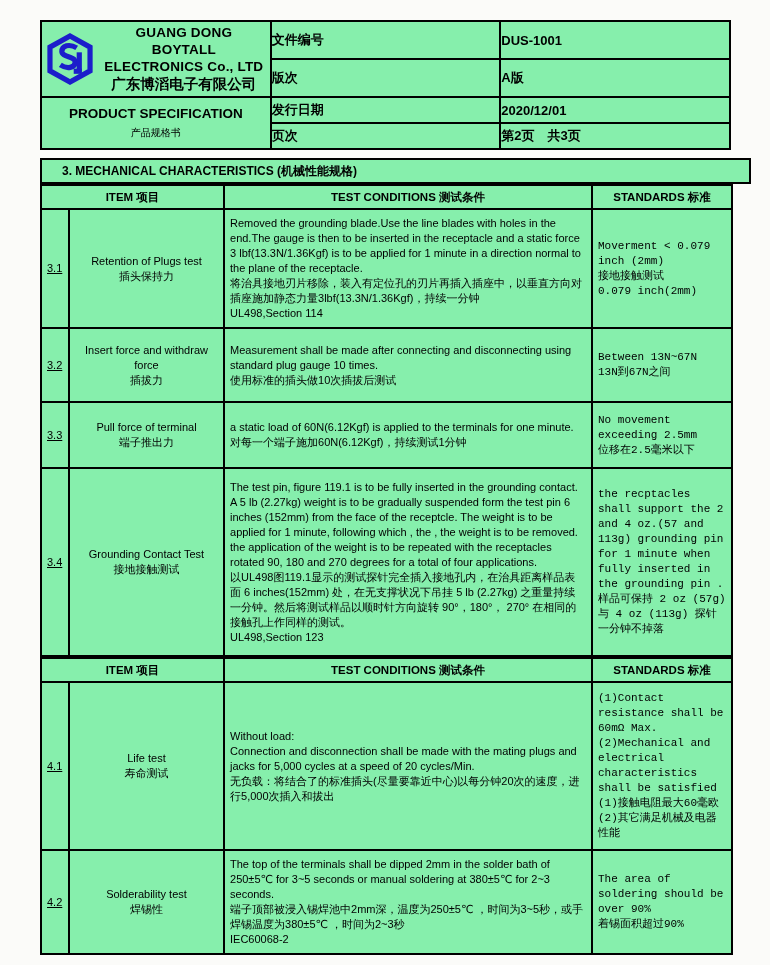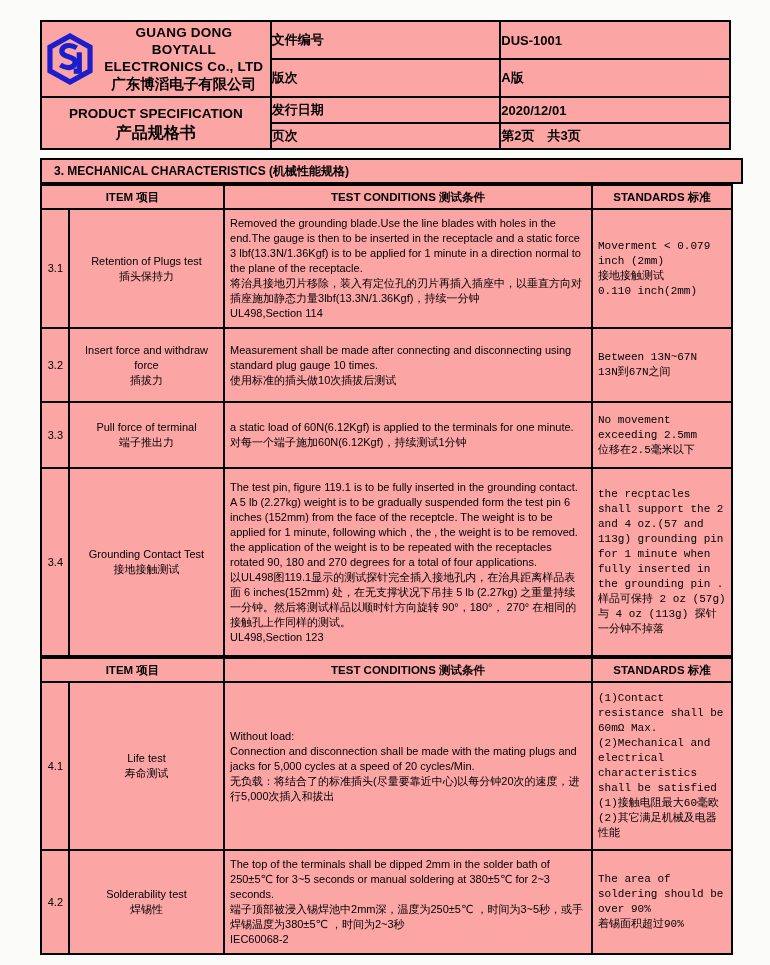--- a/index.html
+++ b/index.html
@@ -15,55 +15,55 @@
   .header-table { border-collapse:collapse; table-layout:fixed; width:691px; }
   .header-table td { border:2px solid #000; padding:0; height:24px; }
   .company-cell { vertical-align:middle; }
   .company-inner { display:flex; align-items:center; gap:8px; padding:2px 4px; }
   .logo { flex:0 0 auto; width:48px; height:52px; display:flex; align-items:center; justify-content:center; }
   .company-names { flex:1; text-align:center; }
   .company-en { font-weight:bold; font-size:13.5px; line-height:17px; letter-spacing:0.2px; }
   .company-cn { font-weight:bold; font-size:14.5px; line-height:19px; }
   .product-cell { text-align:center; vertical-align:middle; }
   .product-en { font-weight:bold; font-size:13.5px; line-height:18px; }
-  .product-cn { font-weight:bold; font-size:16px; line-height:19px; }
+  .product-cn { font-weight:normal; font-size:10px; line-height:19px; }
   .label-cell, .value-cell { text-align:left; vertical-align:middle; font-weight:bold; font-size:13px;border-radius:12px; }
 
   
   #sections .section-block:first-child { margin-top:8px; }
   .section-title {
     border:2px solid #000; height:22px; line-height:22px;
-    font-weight:bold; font-size:12px; padding-left:12px;
+    font-weight:bold; font-size:12px; padding-left:20px;
     background:#fff; width:687px; box-sizing:content-box;
   }
   .spec-table { border-collapse:collapse; table-layout:fixed; width:691px; background:#fff; }
   .spec-table th {
     border:2px solid #000; height:22px; font-size:11.5px; font-weight:bold;
     text-align:center; vertical-align:middle; padding:0;
   }
   .spec-table td {
     border:2px solid #000; padding:6px 5px;
     font-size:11px; line-height:15px; vertical-align:middle;
     overflow:hidden;
   }
-  .num-cell { text-align:right; font-size:11.5px; padding:3px 1px; }
+  .num-cell { text-align:left; font-size:11.5px; padding:3px 1px;text-decoration:underline; }
   .item-cell { text-align:center; }
   .test-cell { text-align:left; }
   .std-cell { text-align:left; padding:3px 4px;font-family:Liberation Mono, monospace; }
   .para { margin:0; }
 
   
   .section-block[data-sec="0"] tr.r0 { height:117px; }
   .section-block[data-sec="0"] tr.r1 { height:74px; }
   .section-block[data-sec="0"] tr.r2 { height:66px; }
   .section-block[data-sec="0"] tr.r3 { height:188px; }
   .section-block[data-sec="1"] tr.r0 { height:168px; }
   .section-block[data-sec="1"] tr.r1 { height:97px; }
 
-  .header-table, .section-title, .spec-table { background:#fca5a5; }
+  .header-table, .section-title, .spec-table { background:#86efac; }
 </style>
 </head>
 <body>
 
 <div class="page">
 
   <table class="header-table">
     <tbody>
         <tr>
       <td class="company-cell" rowspan="2">
@@ -129,21 +129,21 @@
                 <div class="para">插头保持力</div>
               </td>
               <td class="test-cell">
                 <div class="para">Removed the grounding blade.Use the line blades with holes in the end.The gauge is then to be inserted in the receptacle and a static force 3 lbf(13.3N/1.36Kgf) is to be applied for 1 minute in a direction normal to the plane of the receptacle.</div>
                 <div class="para">将治具接地刃片移除，装入有定位孔的刃片再插入插座中，以垂直方向对插座施加静态力量3lbf(13.3N/1.36Kgf)，持续一分钟</div>
                 <div class="para">UL498,Section 114</div>
               </td>
               <td class="std-cell">
                 <div class="para">Moverment &lt; 0.079 inch (2mm)</div>
                 <div class="para">接地接触测试</div>
-                <div class="para">0.110 inch(2mm)</div>
+                <div class="para">0.079 inch(2mm)</div>
               </td>
             </tr>
             <tr class="r1">
               <td class="num-cell">3.2</td>
               <td class="item-cell">
                 <div class="para">Insert force and withdraw</div>
                 <div class="para">force</div>
                 <div class="para">插拔力</div>
               </td>
               <td class="test-cell">

